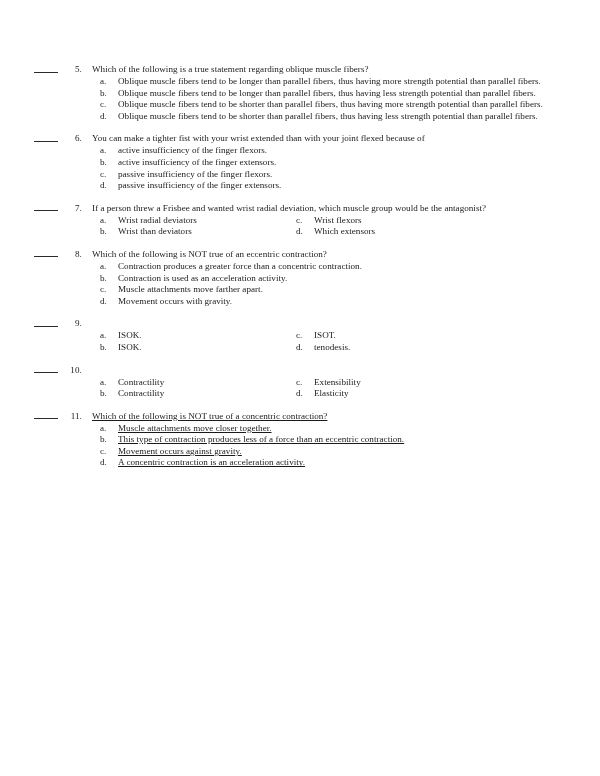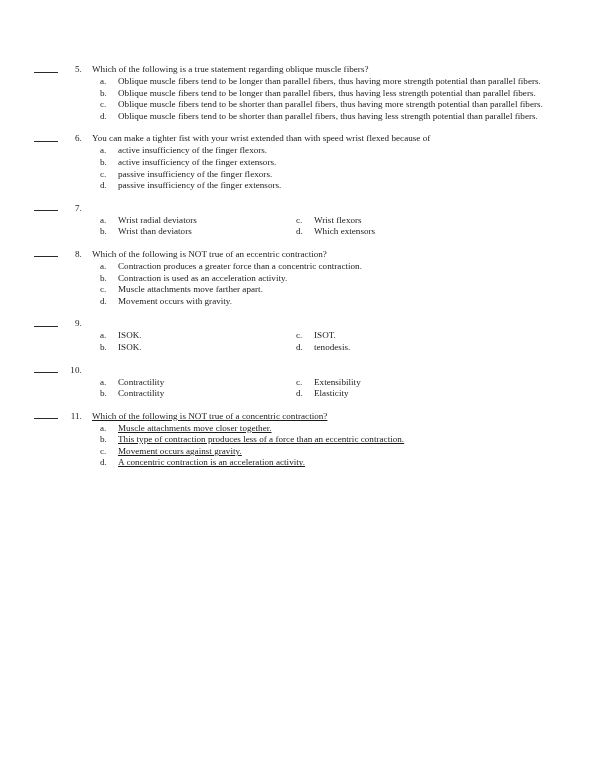--- a/index.html
+++ b/index.html
@@ -143,21 +143,21 @@
           <div class="option">
             <span class="opt-letter">d.</span>
             <span class="opt-text">Oblique muscle fibers tend to be shorter than parallel fibers, thus having less strength potential than parallel fibers.</span>
           </div>
         </div>
       </div>
       <div class="question-block">
         <div class="q-head">
           <div class="answer-blank"></div>
           <div class="q-number">6.</div>
-          <div class="q-stem">You can make a tighter fist with your wrist extended than with speed wrist flexed because of</div>
+          <div class="q-stem">You can make a tighter fist with your wrist extended than with your joint flexed because of</div>
         </div>
         <div class="options">
           <div class="option">
             <span class="opt-letter">a.</span>
             <span class="opt-text">active insufficiency of the finger flexors.</span>
           </div>
           <div class="option">
             <span class="opt-letter">b.</span>
             <span class="opt-text">active insufficiency of the finger extensors.</span>
           </div>
@@ -168,20 +168,21 @@
           <div class="option">
             <span class="opt-letter">d.</span>
             <span class="opt-text">passive insufficiency of the finger extensors.</span>
           </div>
         </div>
       </div>
       <div class="question-block">
         <div class="q-head">
           <div class="answer-blank"></div>
           <div class="q-number">7.</div>
+          <div class="q-stem">If a person threw a Frisbee and wanted wrist radial deviation, which muscle group would be the antagonist?</div>
         </div>
         <div class="options-2col">
           <div class="col-row">
             <div class="col-cell left"><span class="opt-letter">a.</span><span class="opt-text">Wrist radial deviators</span></div>
             <div class="col-cell right"><span class="opt-letter">c.</span><span class="opt-text">Wrist flexors</span></div>
           </div>
           <div class="col-row">
             <div class="col-cell left"><span class="opt-letter">b.</span><span class="opt-text">Wrist than deviators</span></div>
             <div class="col-cell right"><span class="opt-letter">d.</span><span class="opt-text">Which extensors</span></div>
           </div>

